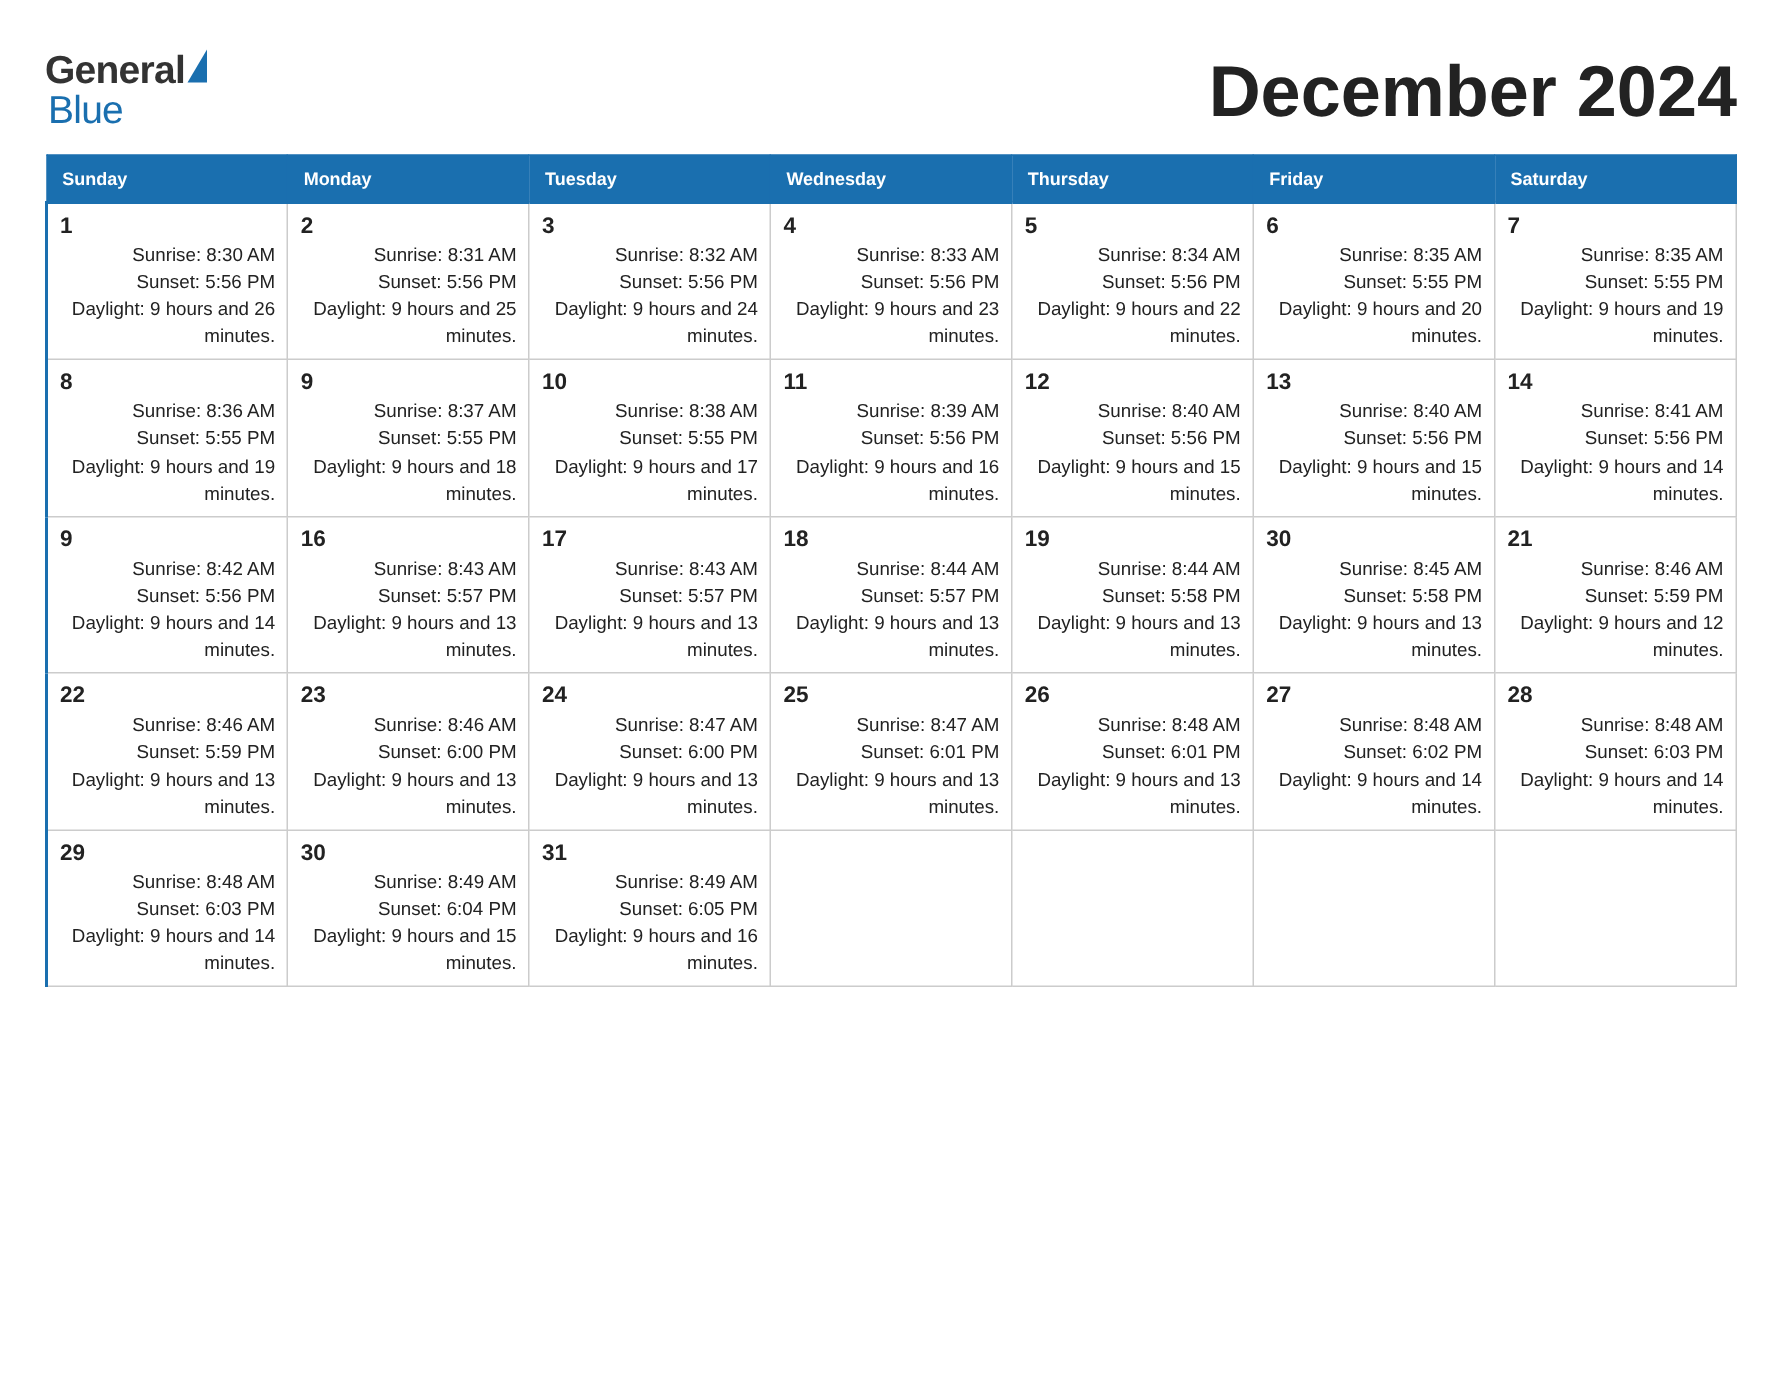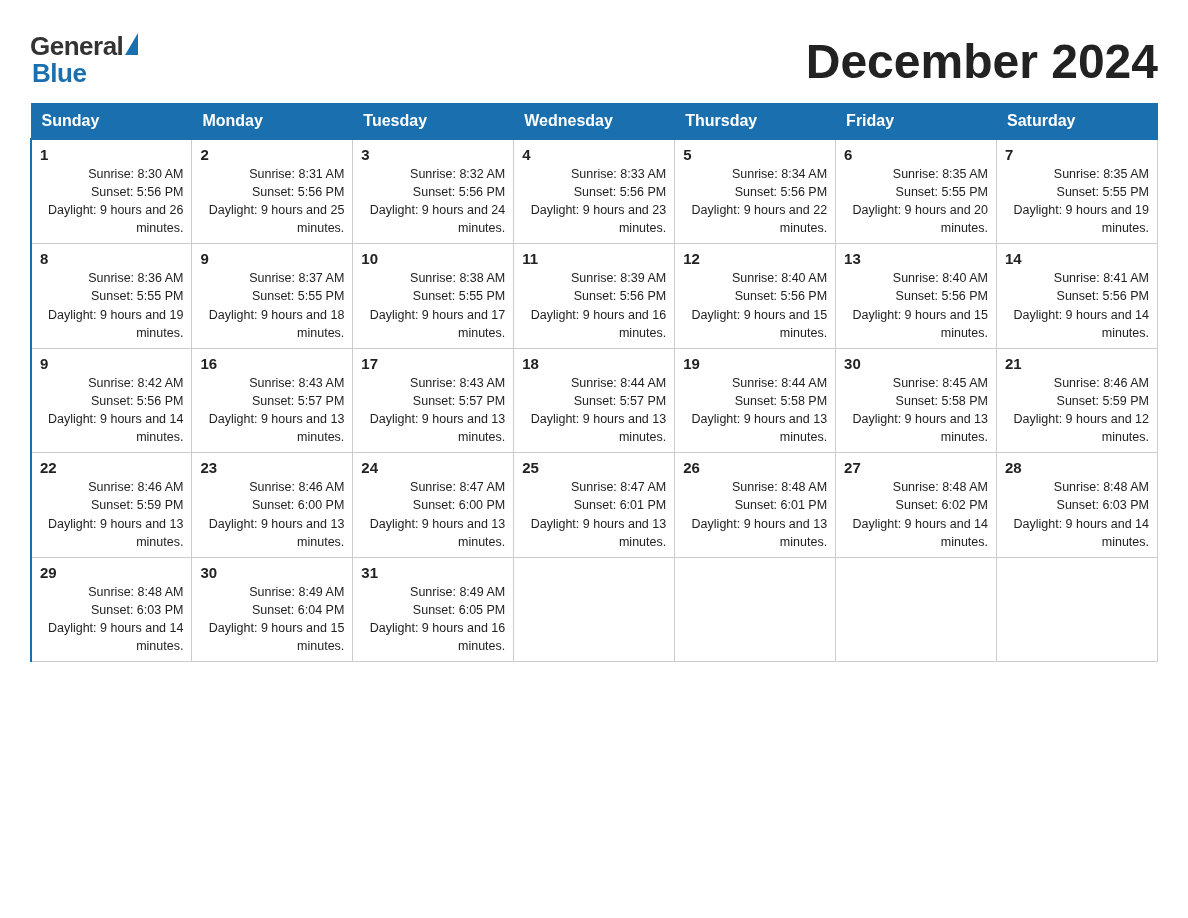--- a/index.html
+++ b/index.html
@@ -33,21 +33,21 @@
       margin-top: 4px;
     }
     table {
       width: 100%;
       border-collapse: collapse;
       margin-top: 14px;
     }
     thead tr th {
       background-color: #1a6faf;
       color: #fff;
-      font-size: 16px;
+      font-size: 12px;
       font-weight: bold;
       padding: 8px 10px;
       text-align: left;
       border: 1px solid #1a6faf;
     }
     tbody tr td {
       border: 1px solid #ccc;
       vertical-align: top;
       padding: 6px 8px;
       font-size: 13px;
@@ -96,21 +96,21 @@
       border-left: 13px solid transparent;
       border-right: 0px solid transparent;
       border-bottom: 22px solid #1a6faf;
       margin-left: 2px;
       vertical-align: middle;
       position: relative;
       top: -2px;
     }
     .logo-row2 {
       font-size: 26px;
-      font-weight: bold;
+      font-weight: normal;
       color: #1a6faf;
       letter-spacing: -0.5px;
       margin-top: -4px;
       padding-left: 2px;
     }
   </style>
 </head>
 <body>
 
 <div class="header-area">

